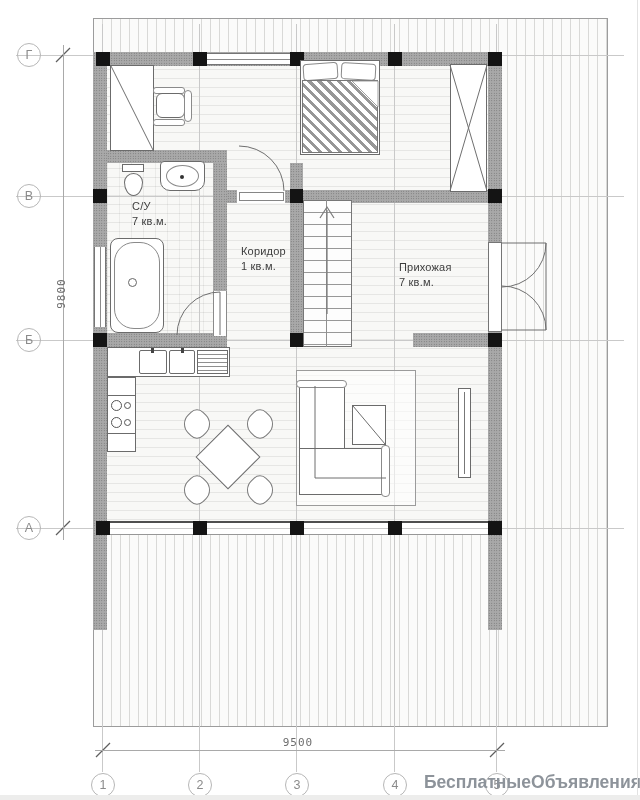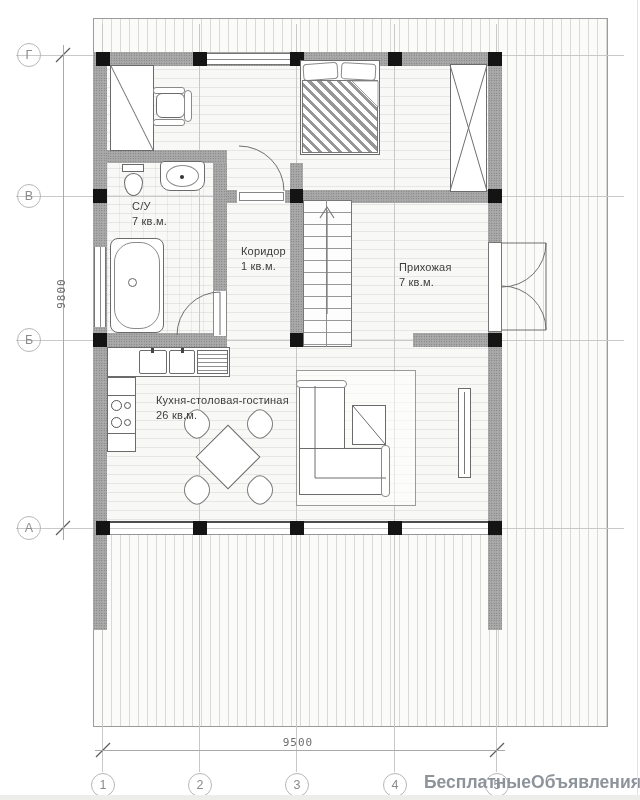--- a/index.html
+++ b/index.html
@@ -189,24 +189,20 @@
     <div>7 кв.м.</div>
   </div>
   <div class="abs rlabel" style="left:241px;top:244px;">
     <div>Коридор</div>
     <div>1 кв.м.</div>
   </div>
   <div class="abs rlabel" style="left:399px;top:260px;">
     <div>Прихожая</div>
     <div>7 кв.м.</div>
   </div>
-  <div class="abs rlabel" style="left:156px;top:393px;">
-    <div>Кухня-столовая-гостиная</div>
-    <div>26 кв.м.</div>
-  </div>
 
   <div class="abs dimline" style="left:63px;top:45px;width:1px;height:495px;"></div>
   <div class="abs dimline" style="left:95px;top:750px;width:410px;height:1px;"></div>
   <div class="abs dimtxt" style="left:33px;top:287px;width:56px;transform:rotate(-90deg);">9800</div>
   <div class="abs dimtxt" style="left:274px;top:736px;width:48px;">9500</div>
 
   <div class="abs bubble" style="left:17px;top:43px;">Г</div>
   <div class="abs bubble" style="left:17px;top:184px;">В</div>
   <div class="abs bubble" style="left:17px;top:328px;">Б</div>
   <div class="abs bubble" style="left:17px;top:516px;">А</div>

